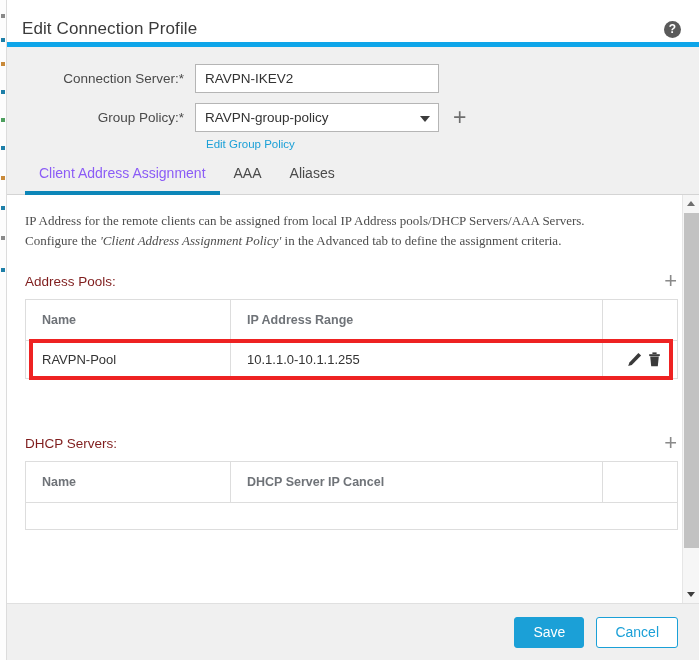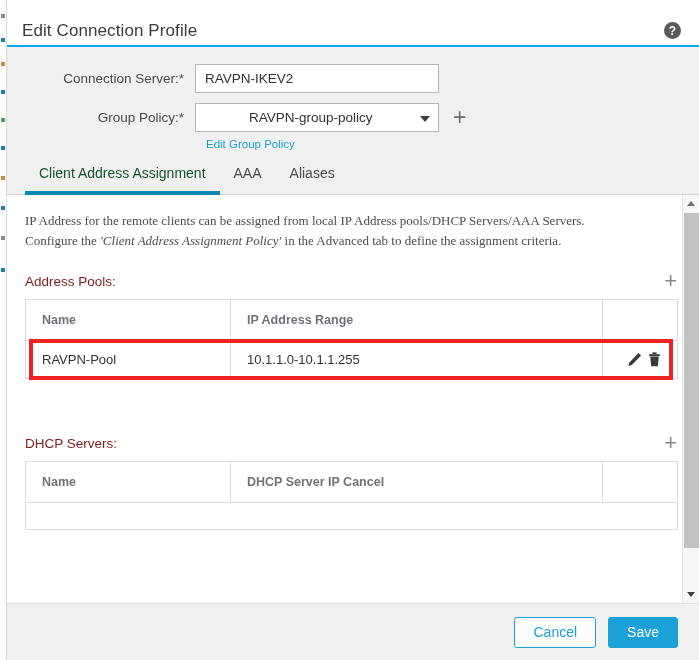--- a/index.html
+++ b/index.html
@@ -30,21 +30,21 @@
   
   .dialog {
     position: absolute; left: 7px; top: 0;
     width: 692px; height: 660px;
     background: #f0f0f0;
     display: flex; flex-direction: column;
   }
   .dlg-header {
     height: 47px;
     background: #ffffff;
-    border-bottom: 2px solid #0ea5e9;
+    border-bottom: 5px solid #0ea5e9;
     display: flex; align-items: center;
     padding: 16px 18px 0 15px;
     flex: 0 0 auto;
   }
   .dlg-title {
     font-size: 17px; color: #3b3b3b; font-weight: 400;
     letter-spacing: .1px;
   }
   .help-icon {
     margin-left: auto;
@@ -81,21 +81,21 @@
   }
   .select-wrap {
     position: relative;
     width: 244px; height: 29px;
     border: 1px solid #b5b5b5;
     background: #ffffff;
     display: flex; align-items: center;
     padding: 0 9px;
     cursor: pointer;
   }
-  .select-value { font-size: 13.5px; color: #333333; margin-left: 44px; }
+  .select-value { font-size: 13.5px; color: #333333; }
   .caret {
     position: absolute; right: 8px; top: 50%;
     margin-top: -2px;
     width: 0; height: 0;
     border-left: 5px solid transparent;
     border-right: 5px solid transparent;
     border-top: 6px solid #3c3c3c;
   }
   .plus-btn {
     margin-left: 14px;
@@ -126,21 +126,21 @@
     flex: 0 0 auto;
   }
   .tab {
     font-size: 14px; color: #4a4a4a;
     padding: 4px 14px 10px 14px;
     cursor: pointer;
     border-bottom: 4px solid transparent;
     margin-bottom: -1px;
   }
   .tab.active {
-    color: #14532d;
+    color: #8b5cf6;
     border-bottom-color: #0c86b8;
   }
 
   
   .content-wrap {
     position: relative;
     flex: 1 1 auto;
     background: #ffffff;
     overflow: hidden;
   }
@@ -413,18 +413,18 @@
           <span class="arrow-up"></span>
         </div>
         <div class="sb-thumb"></div>
         <div class="sb-btn sb-down">
           <span class="arrow-down"></span>
         </div>
       </div>
     </div>
 
     <div class="footer">
+      <div class="btn btn-save">Save</div>
       <div class="btn btn-cancel">Cancel</div>
-      <div class="btn btn-save">Save</div>
     </div>
 
   </div>
 </div>
 
 </body></html>

